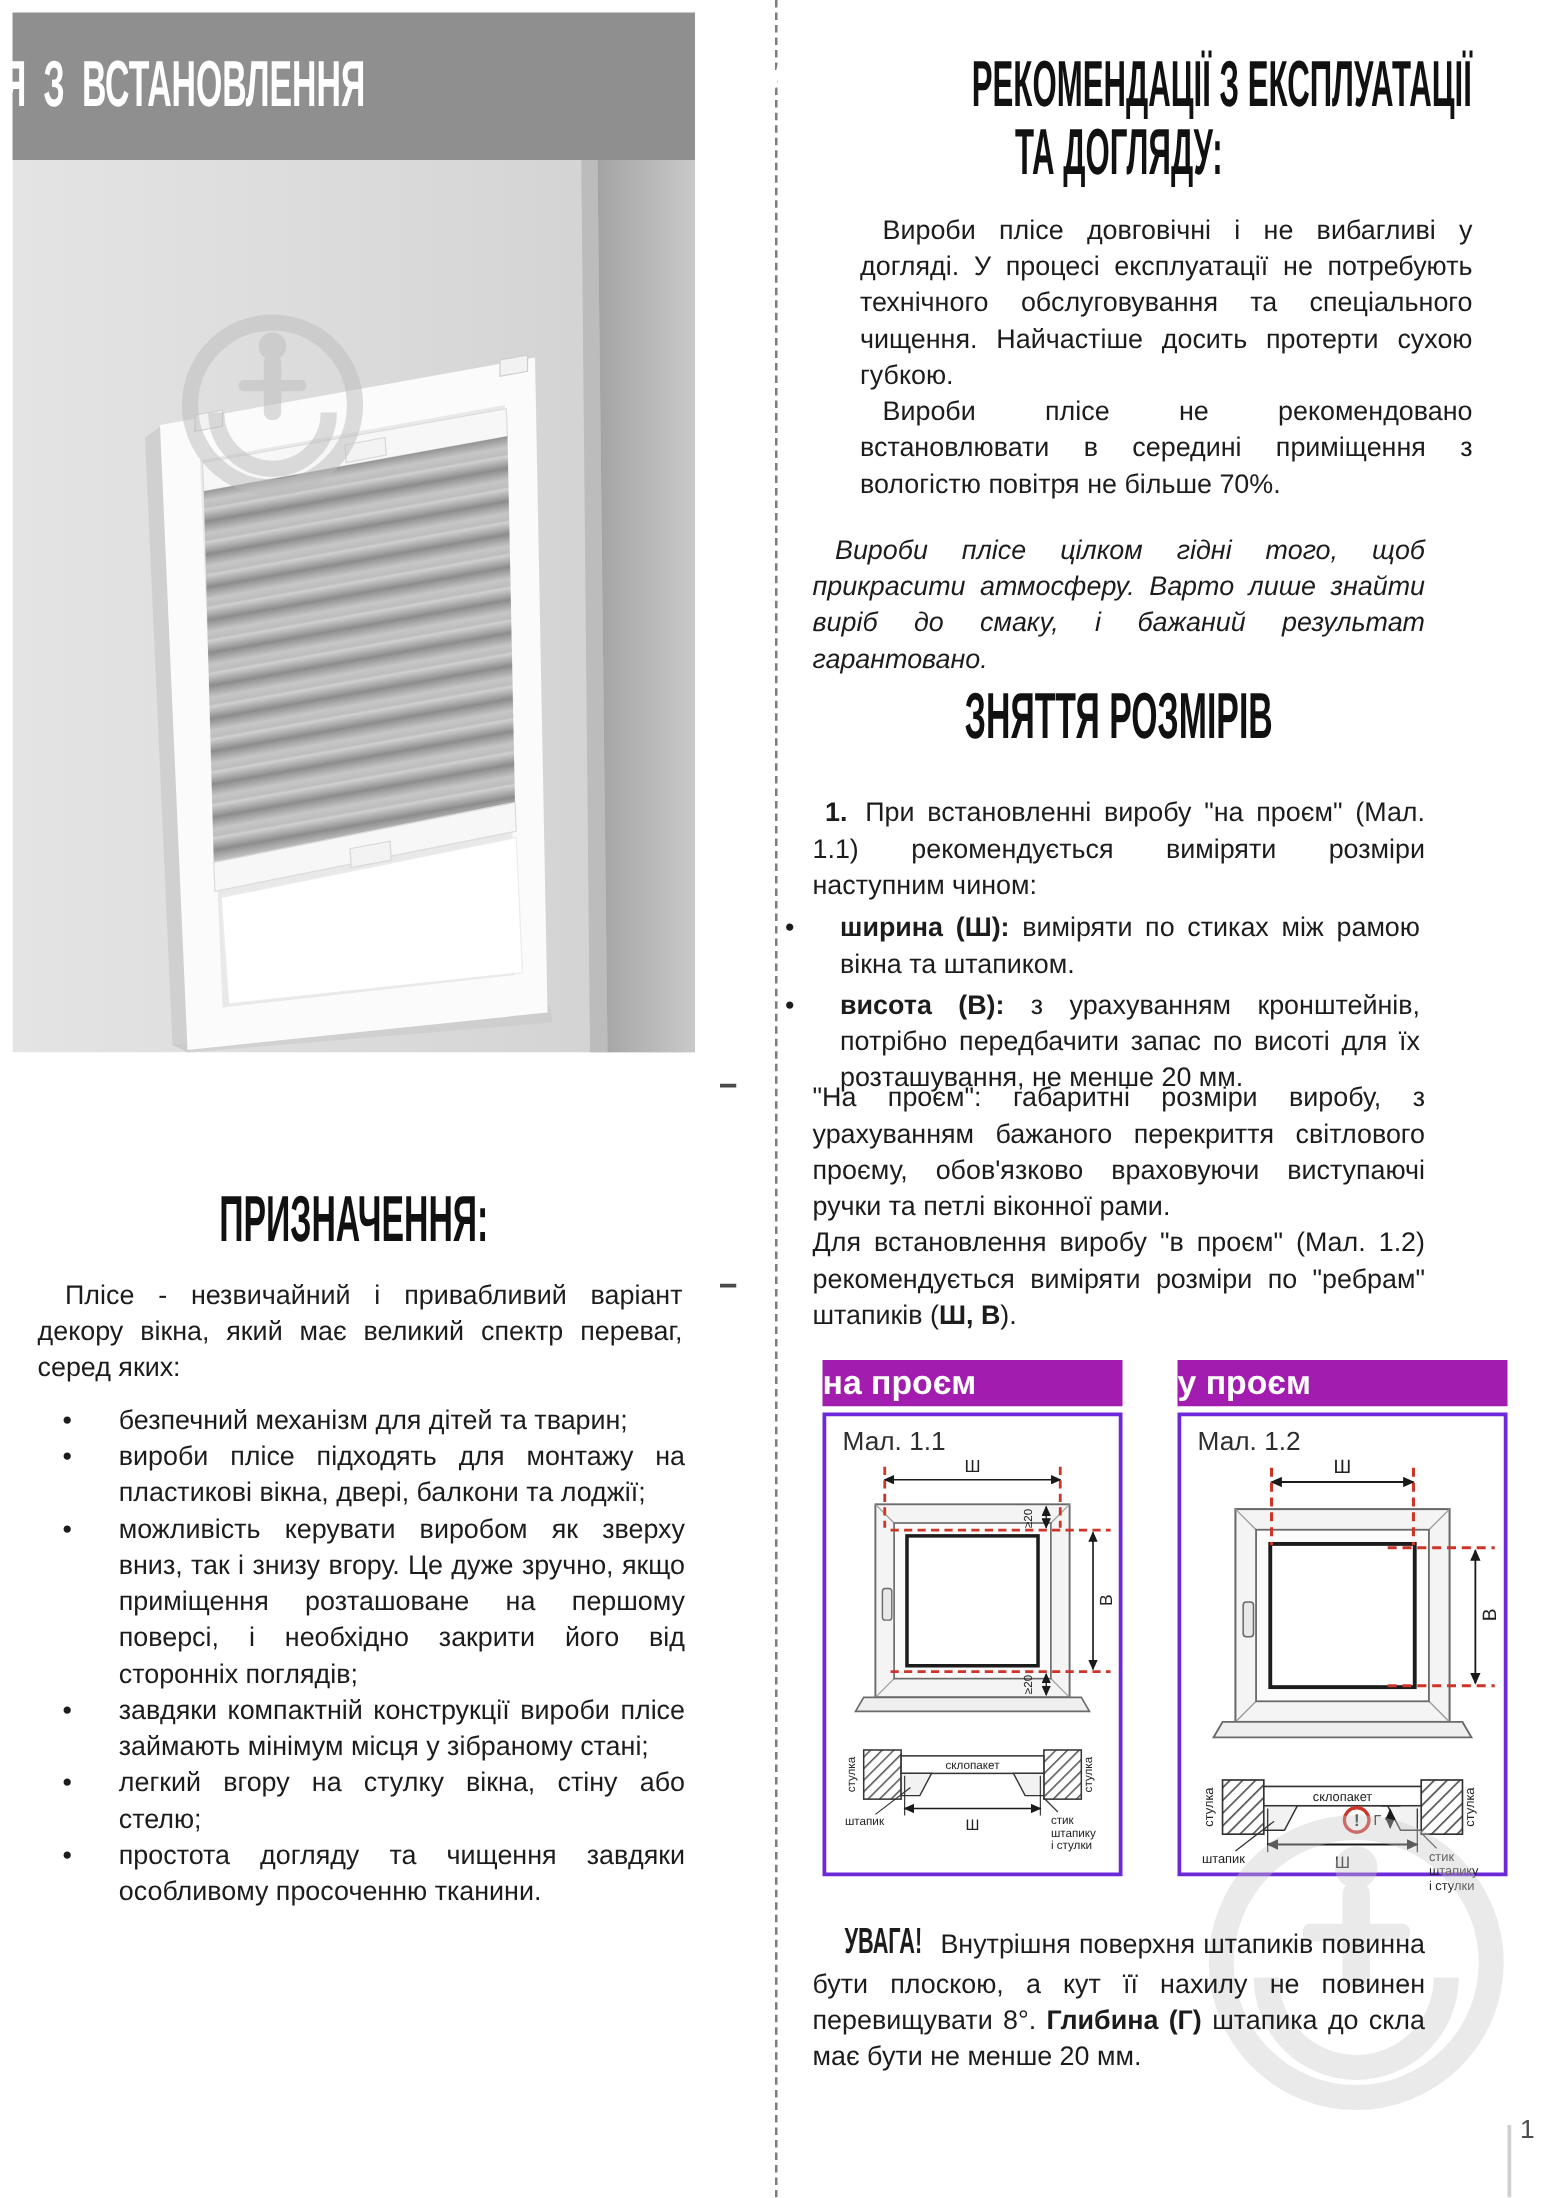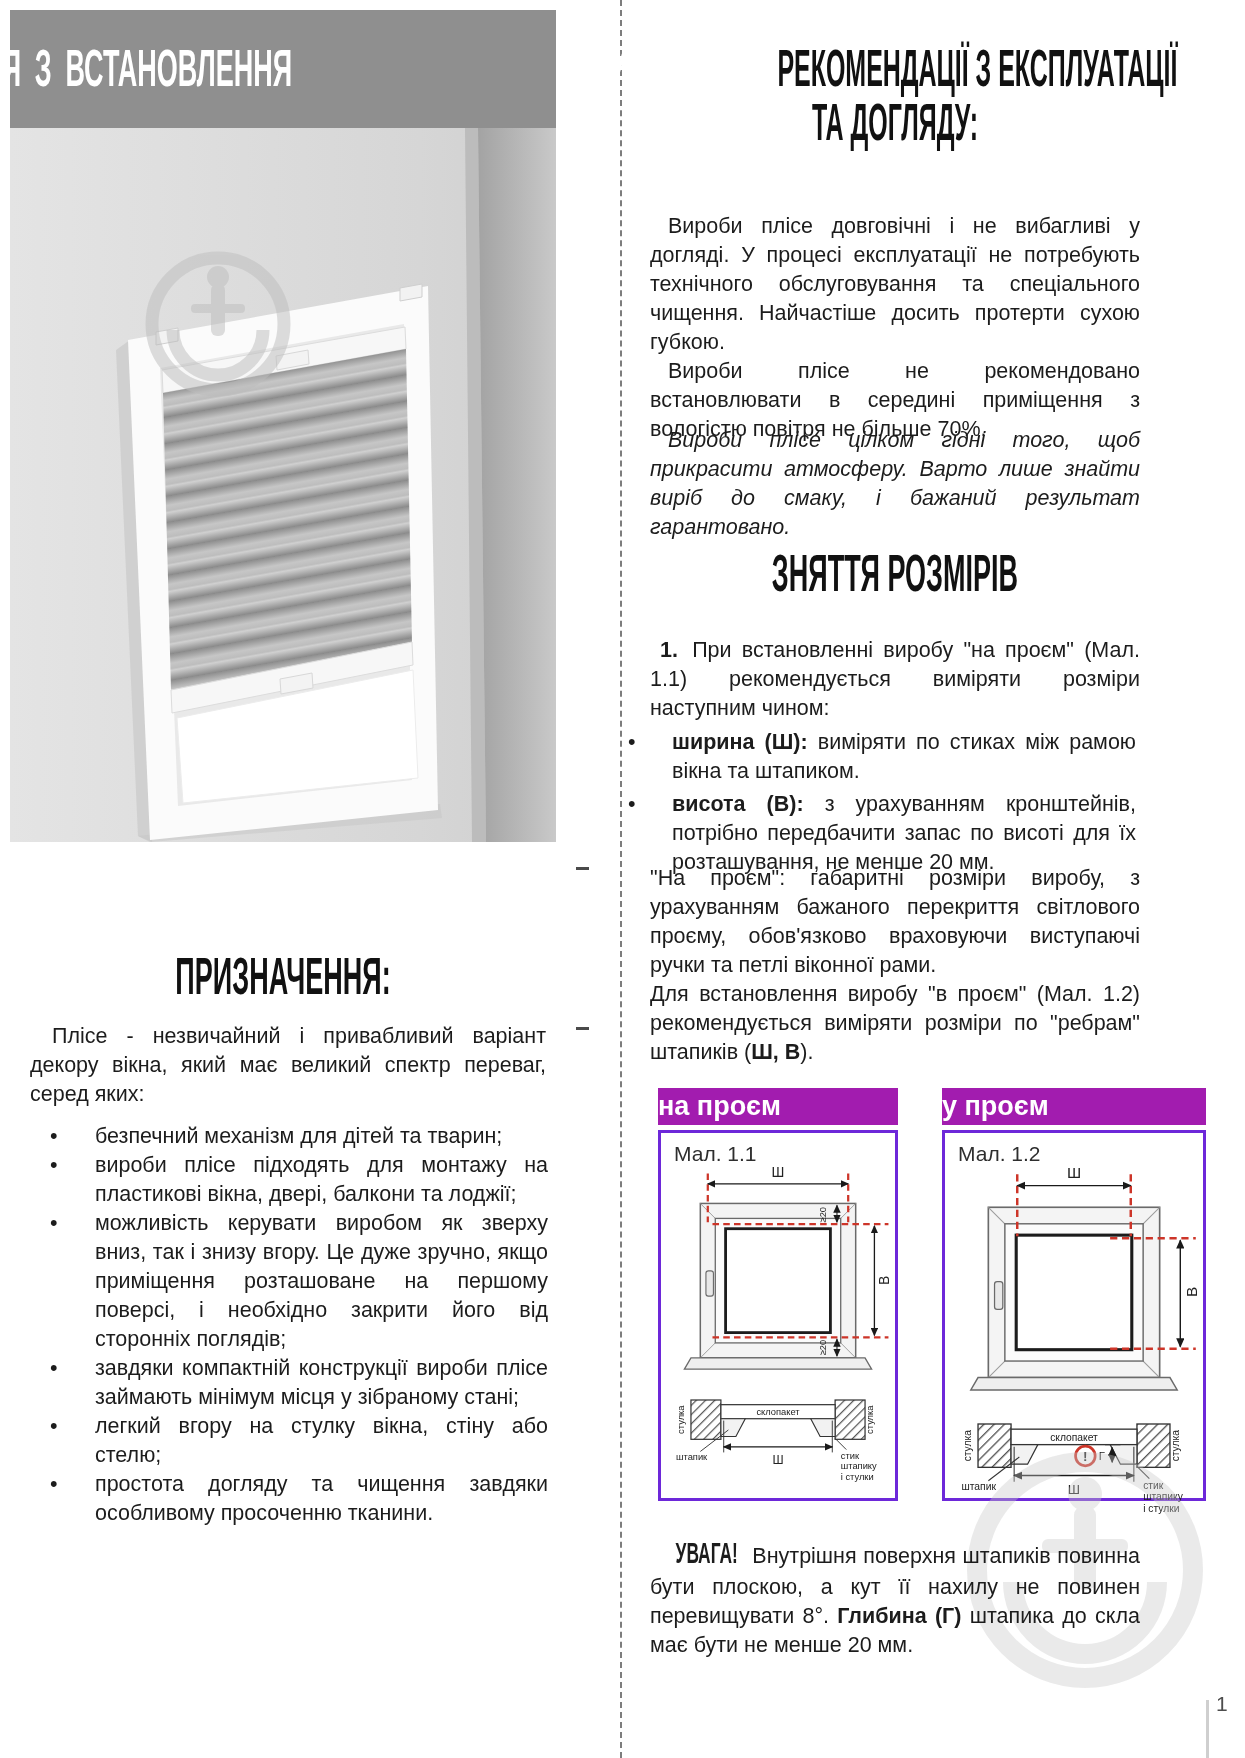--- a/index.html
+++ b/index.html
@@ -26,21 +26,21 @@
   .purpose-h{position:absolute;left:10px;top:946px;width:546px;font-size:52px;}
   .body-text{font-size:21.5px;line-height:1.35;text-align:justify;}
   .purpose-intro{position:absolute;left:30px;top:1022px;width:516px;margin:0;text-indent:22px;}
   .pl{position:absolute;left:40px;top:1122px;width:508px;margin:0;padding:0;list-style:none;}
   .pl li{position:relative;padding-left:55px;margin:0;text-align:justify;}
   .pl li::before{content:"\2022";position:absolute;left:10px;top:0;}
 
   
   .care-h{position:absolute;left:650px;top:42px;width:490px;}
   .care-h .cond{font-size:52px;line-height:1.03;transform:scaleX(.48);}
-  .care-p12{position:absolute;left:650px;top:170px;width:490px;margin-top:42px;}
+  .care-p12{position:absolute;left:688px;top:170px;width:490px;}
   .care-p12 p{margin:0;text-indent:18px;}
   .care-p3{position:absolute;left:650px;top:426px;width:490px;margin:0;font-style:italic;text-indent:18px;}
 
   .size-h{position:absolute;left:650px;top:543px;width:490px;font-size:52px;transform-origin:50% 50%;}
   .size-intro{position:absolute;left:650px;top:636px;width:490px;margin:0;text-indent:10px;}
   .size-intro b{margin-right:4px;}
   .sl{position:absolute;left:618px;top:724px;width:522px;margin:0;padding:0;list-style:none;}
   .sl li{position:relative;padding-left:50px;margin:4px;text-align:justify;}
   .sl li::before{content:"\2022";position:absolute;left:6px;top:0;}
   .size-p2{position:absolute;left:650px;top:864px;width:490px;margin:0;}

